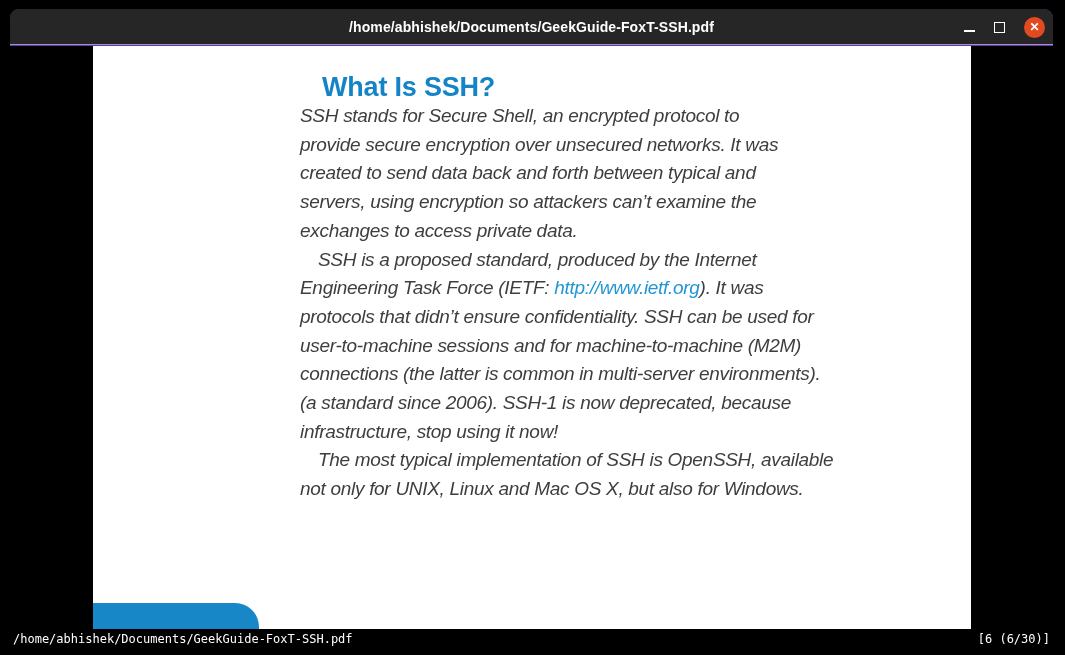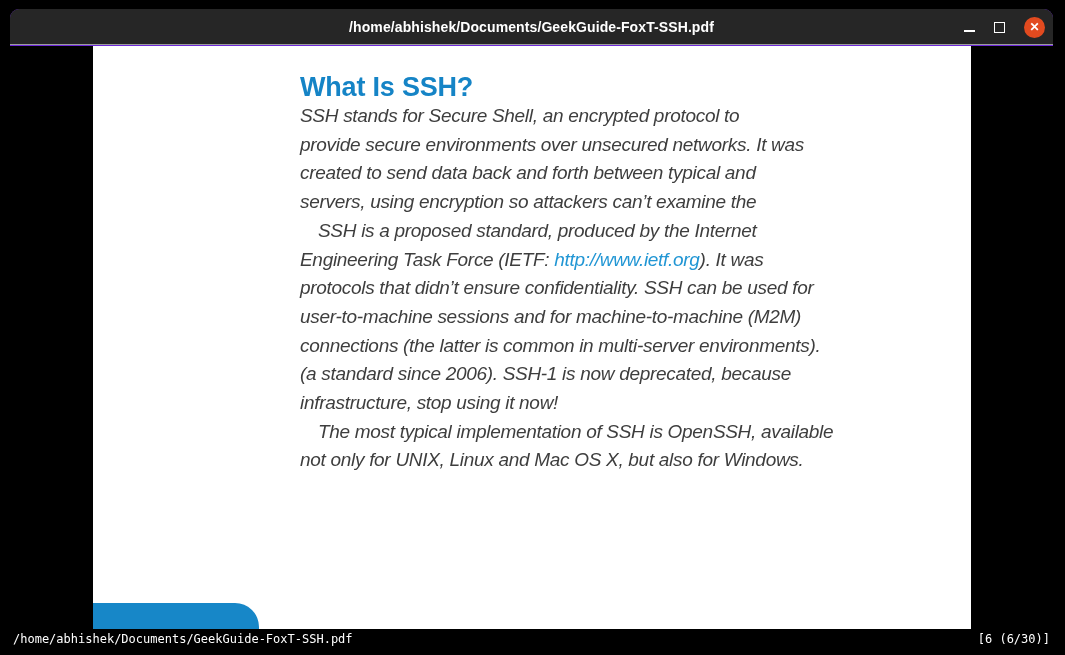--- a/index.html
+++ b/index.html
@@ -54,20 +54,21 @@
     background:var(--accent-blue,#1787c8);
     border-top-right-radius:24px;
   }
   .textblock {
     position:absolute; left:207px; top:26px; width:585px;
   }
   .heading {
     color:var(--heading-blue,#1584c6);
     font-size:27px; font-weight:bold; line-height:30px;
     letter-spacing:-0.2px;
+    margin-left:22px;
   }
   .bodytext {
     color:#3e3e3e; font-size:19px; line-height:28.7px; letter-spacing:-0.3px;
   }
   .line { white-space:nowrap;font-style:italic; }
   .line.indent { padding-left:18px; }
   .link { color:var(--link-blue,#2196d4); cursor:pointer;text-align:center; }
   .statusbar {
     position:absolute; left:0; right:0; bottom:0; height:19px;
     background:#000;
@@ -90,23 +91,24 @@
       <span class="btn-close">✕</span>
     </div>
   </div>
 
   <div class="content">
     <div class="page">
       <div class="textblock">
         <div class="heading">What Is SSH?</div>
         <div class="bodytext">
             <div class="line"><span>SSH stands for Secure Shell, an encrypted protocol to</span></div>
-            <div class="line"><span>provide secure environments over unsecured networks. It was</span></div>
+            <div class="line"><span>provide secure encryption over unsecured networks. It was</span></div>
             <div class="line"><span>created to send data back and forth between typical and</span></div>
             <div class="line"><span>servers, using encryption so attackers can’t examine the</span></div>
+            <div class="line"><span>exchanges to access private data.</span></div>
             <div class="line indent"><span>SSH is a proposed standard, produced by the Internet</span></div>
             <div class="line"><span>Engineering Task Force (IETF: </span><span class="link">http://www.ietf.org</span><span>). It was</span></div>
             <div class="line"><span>protocols that didn’t ensure confidentiality. SSH can be used for</span></div>
             <div class="line"><span>user-to-machine sessions and for machine-to-machine (M2M)</span></div>
             <div class="line"><span>connections (the latter is common in multi-server environments).</span></div>
             <div class="line"><span>(a standard since 2006). SSH-1 is now deprecated, because</span></div>
             <div class="line"><span>infrastructure, stop using it now!</span></div>
             <div class="line indent"><span>The most typical implementation of SSH is OpenSSH, available</span></div>
             <div class="line"><span>not only for UNIX, Linux and Mac OS X, but also for Windows.</span></div>
           </div>

